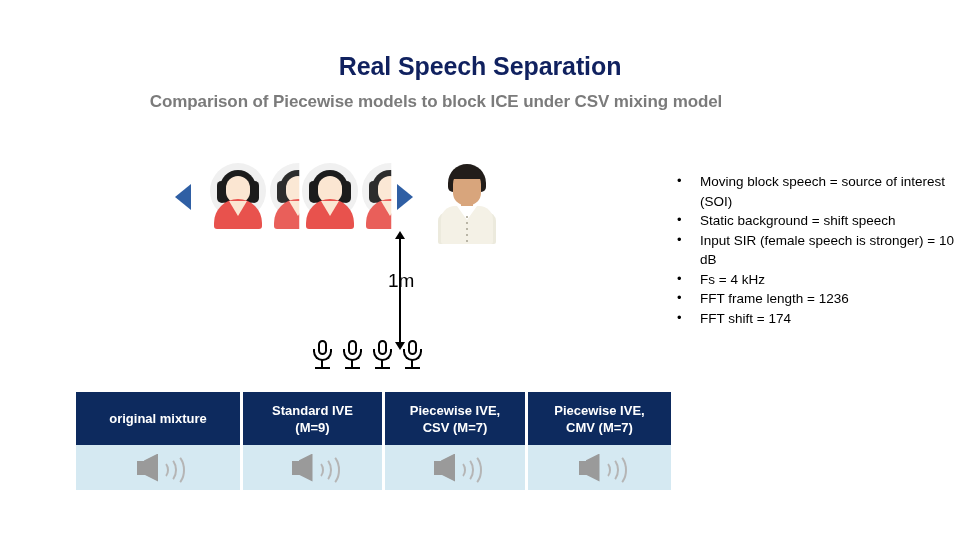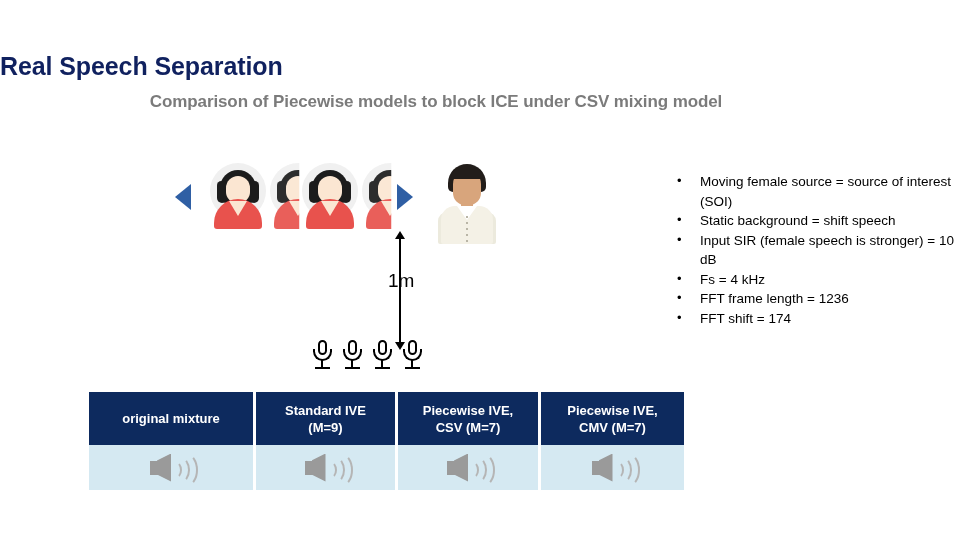--- a/index.html
+++ b/index.html
@@ -8,21 +8,21 @@
     background:#ffffff;
     font-family:"Liberation Sans", sans-serif;
     overflow:hidden;
     position:relative;
   }
   .slide{position:absolute;inset:0;}
 
   
   .title{
     position:absolute;left:0;top:52px;width:960px;
-    text-align:left;
+    text-align:center;
     font-size:25px;font-weight:bold;
     color:#10215f;
     letter-spacing:-0.1px;
   }
   .subtitle{
     position:absolute;left:0;top:92px;width:872px;
     text-align:center;
     font-size:17px;font-weight:bold;
     color:#7b7b7b;
     letter-spacing:-0.1px;
@@ -171,21 +171,21 @@
     color:#000;
     margin-bottom:0px;
   }
   .bullet::before{
     content:"\2022";
     position:absolute;left:5px;top:-1px;
     font-size:13px;color:#000;
   }
 
   
-  .tbl{position:absolute;left:76px;top:392px;width:595px;margin-left:13px;}
+  .tbl{position:absolute;left:76px;top:392px;width:595px;}
   .tbl-row{display:flex;}
   .th{
     flex:0 0 auto;
     background:#0d2a5e;
     color:#ffffff;
     font-size:13px;
     font-weight:bold;
     text-align:center;
     line-height:17px;
     height:53px;
@@ -346,21 +346,21 @@
       <div class="mic" style="left:90px;">
           <div class="cap"></div>
           <div class="arc"></div>
           <div class="stem"></div>
           <div class="base"></div>
         </div>
     </div>
   </div>
 
   <div class="bullets">
-    <div class="bullet">Moving female source = source of interest (SOI)</div>
+    <div class="bullet">Moving block speech = source of interest (SOI)</div>
     <div class="bullet">Static background = shift speech</div>
     <div class="bullet">Input SIR (female speech is stronger) = 10 dB</div>
     <div class="bullet">Fs = 4 kHz</div>
     <div class="bullet">FFT frame length = 1236</div>
     <div class="bullet">FFT shift = 174</div>
   </div>
 
   <div class="tbl">
     <div class="tbl-row">
       <div class="th col-0" style="white-space: pre-line;">original mixture</div>

